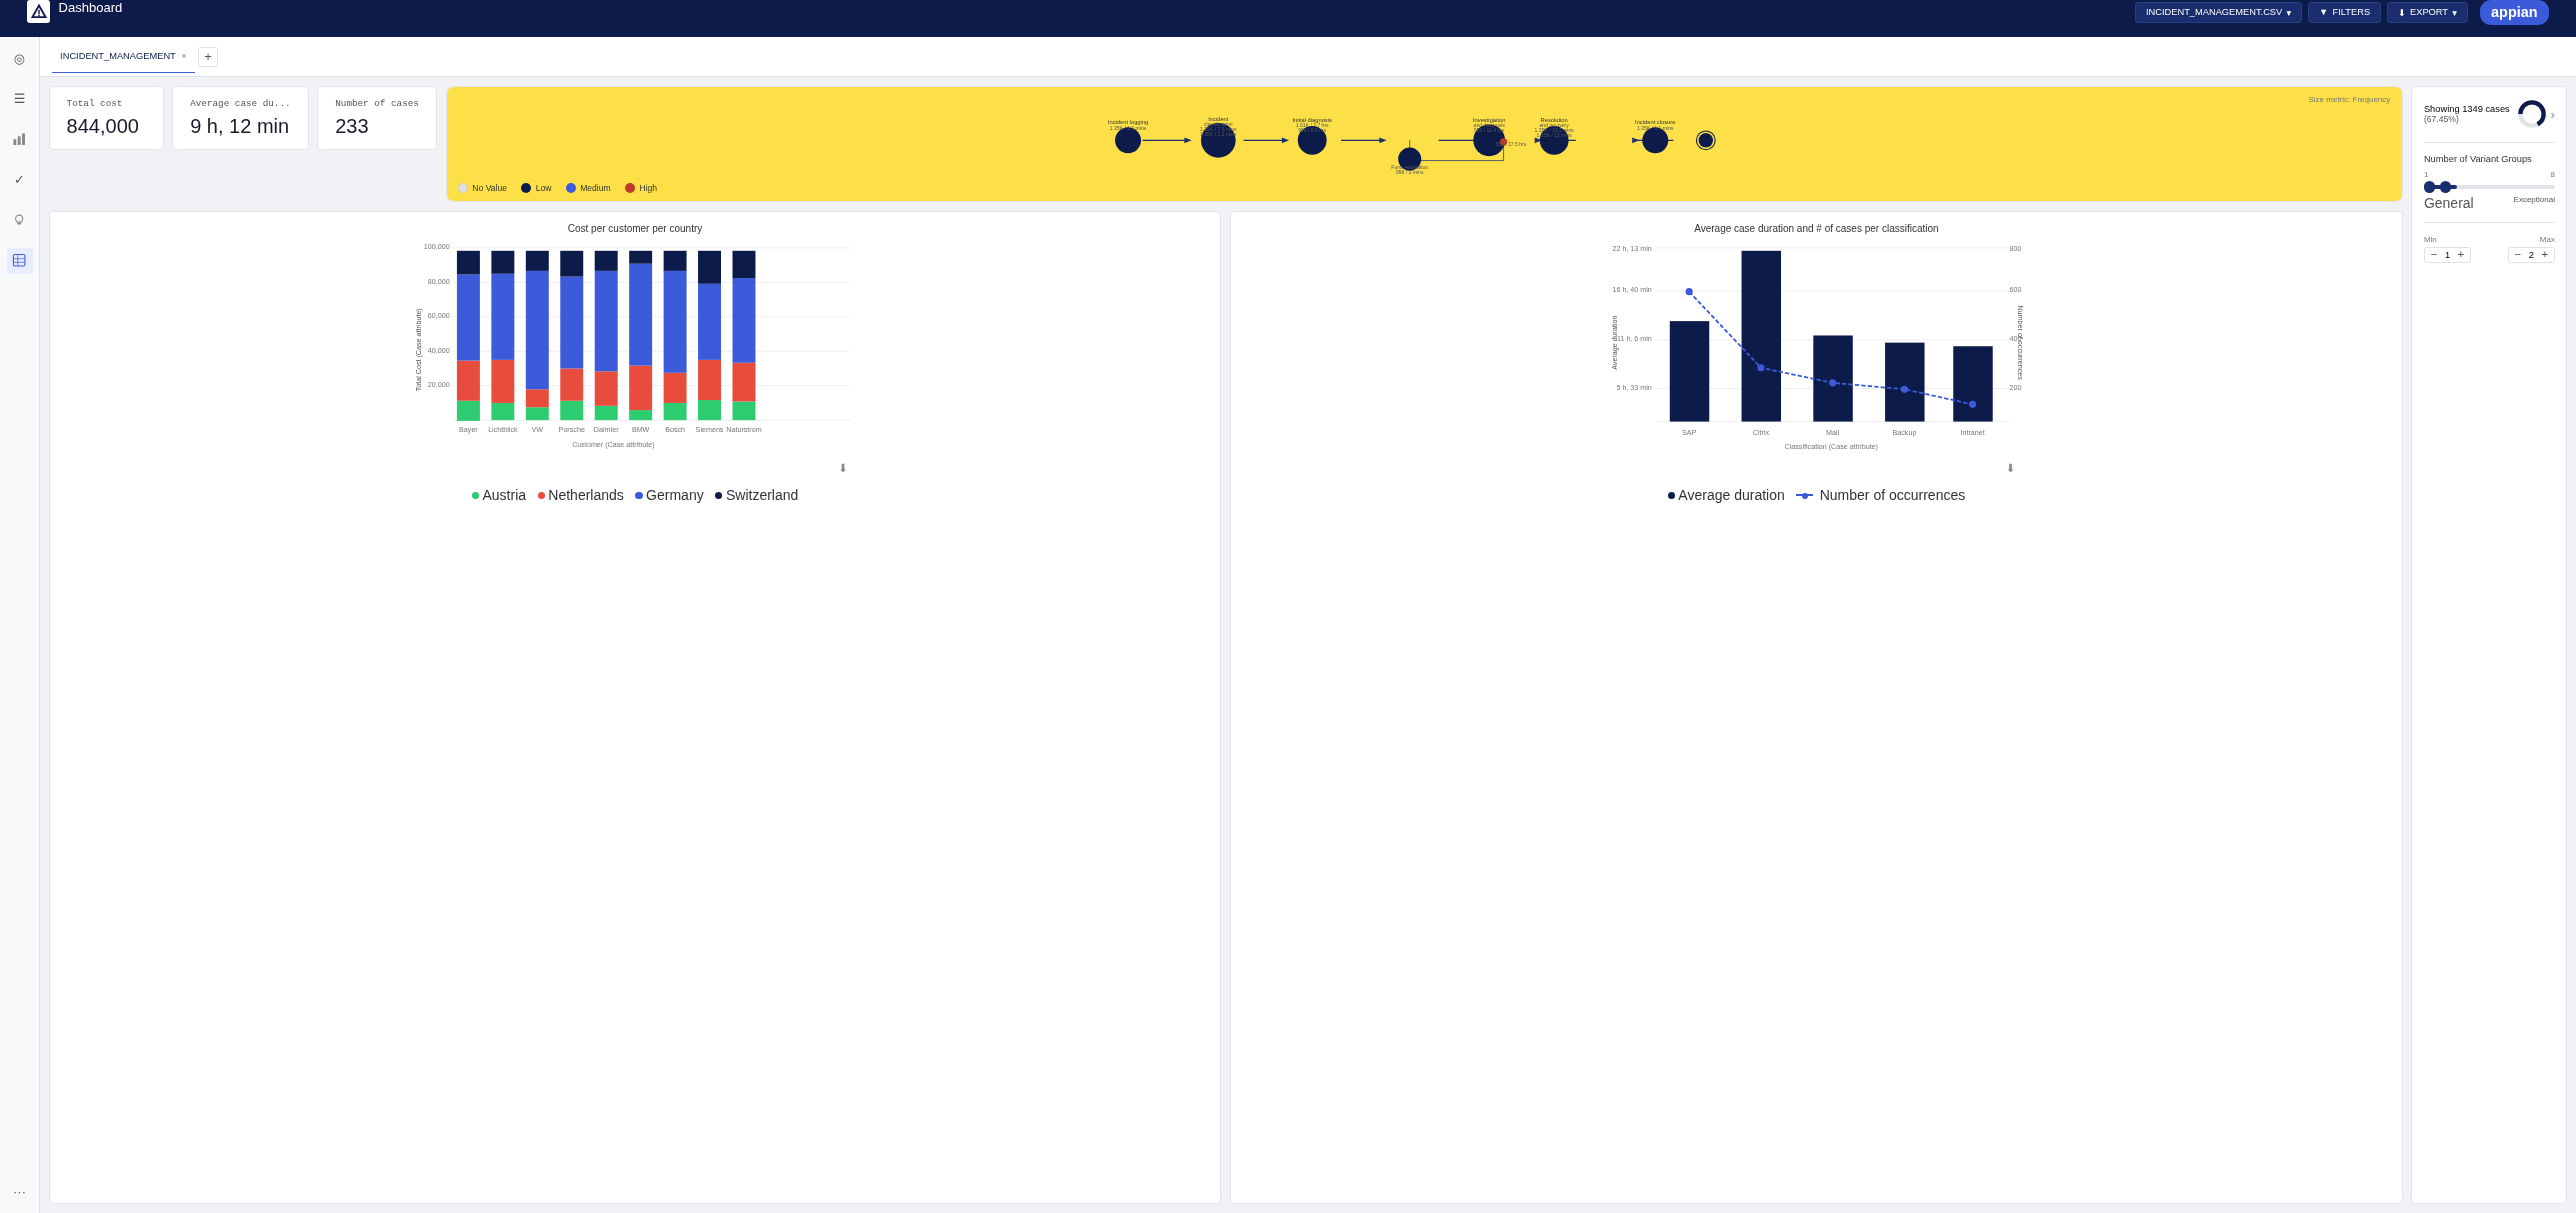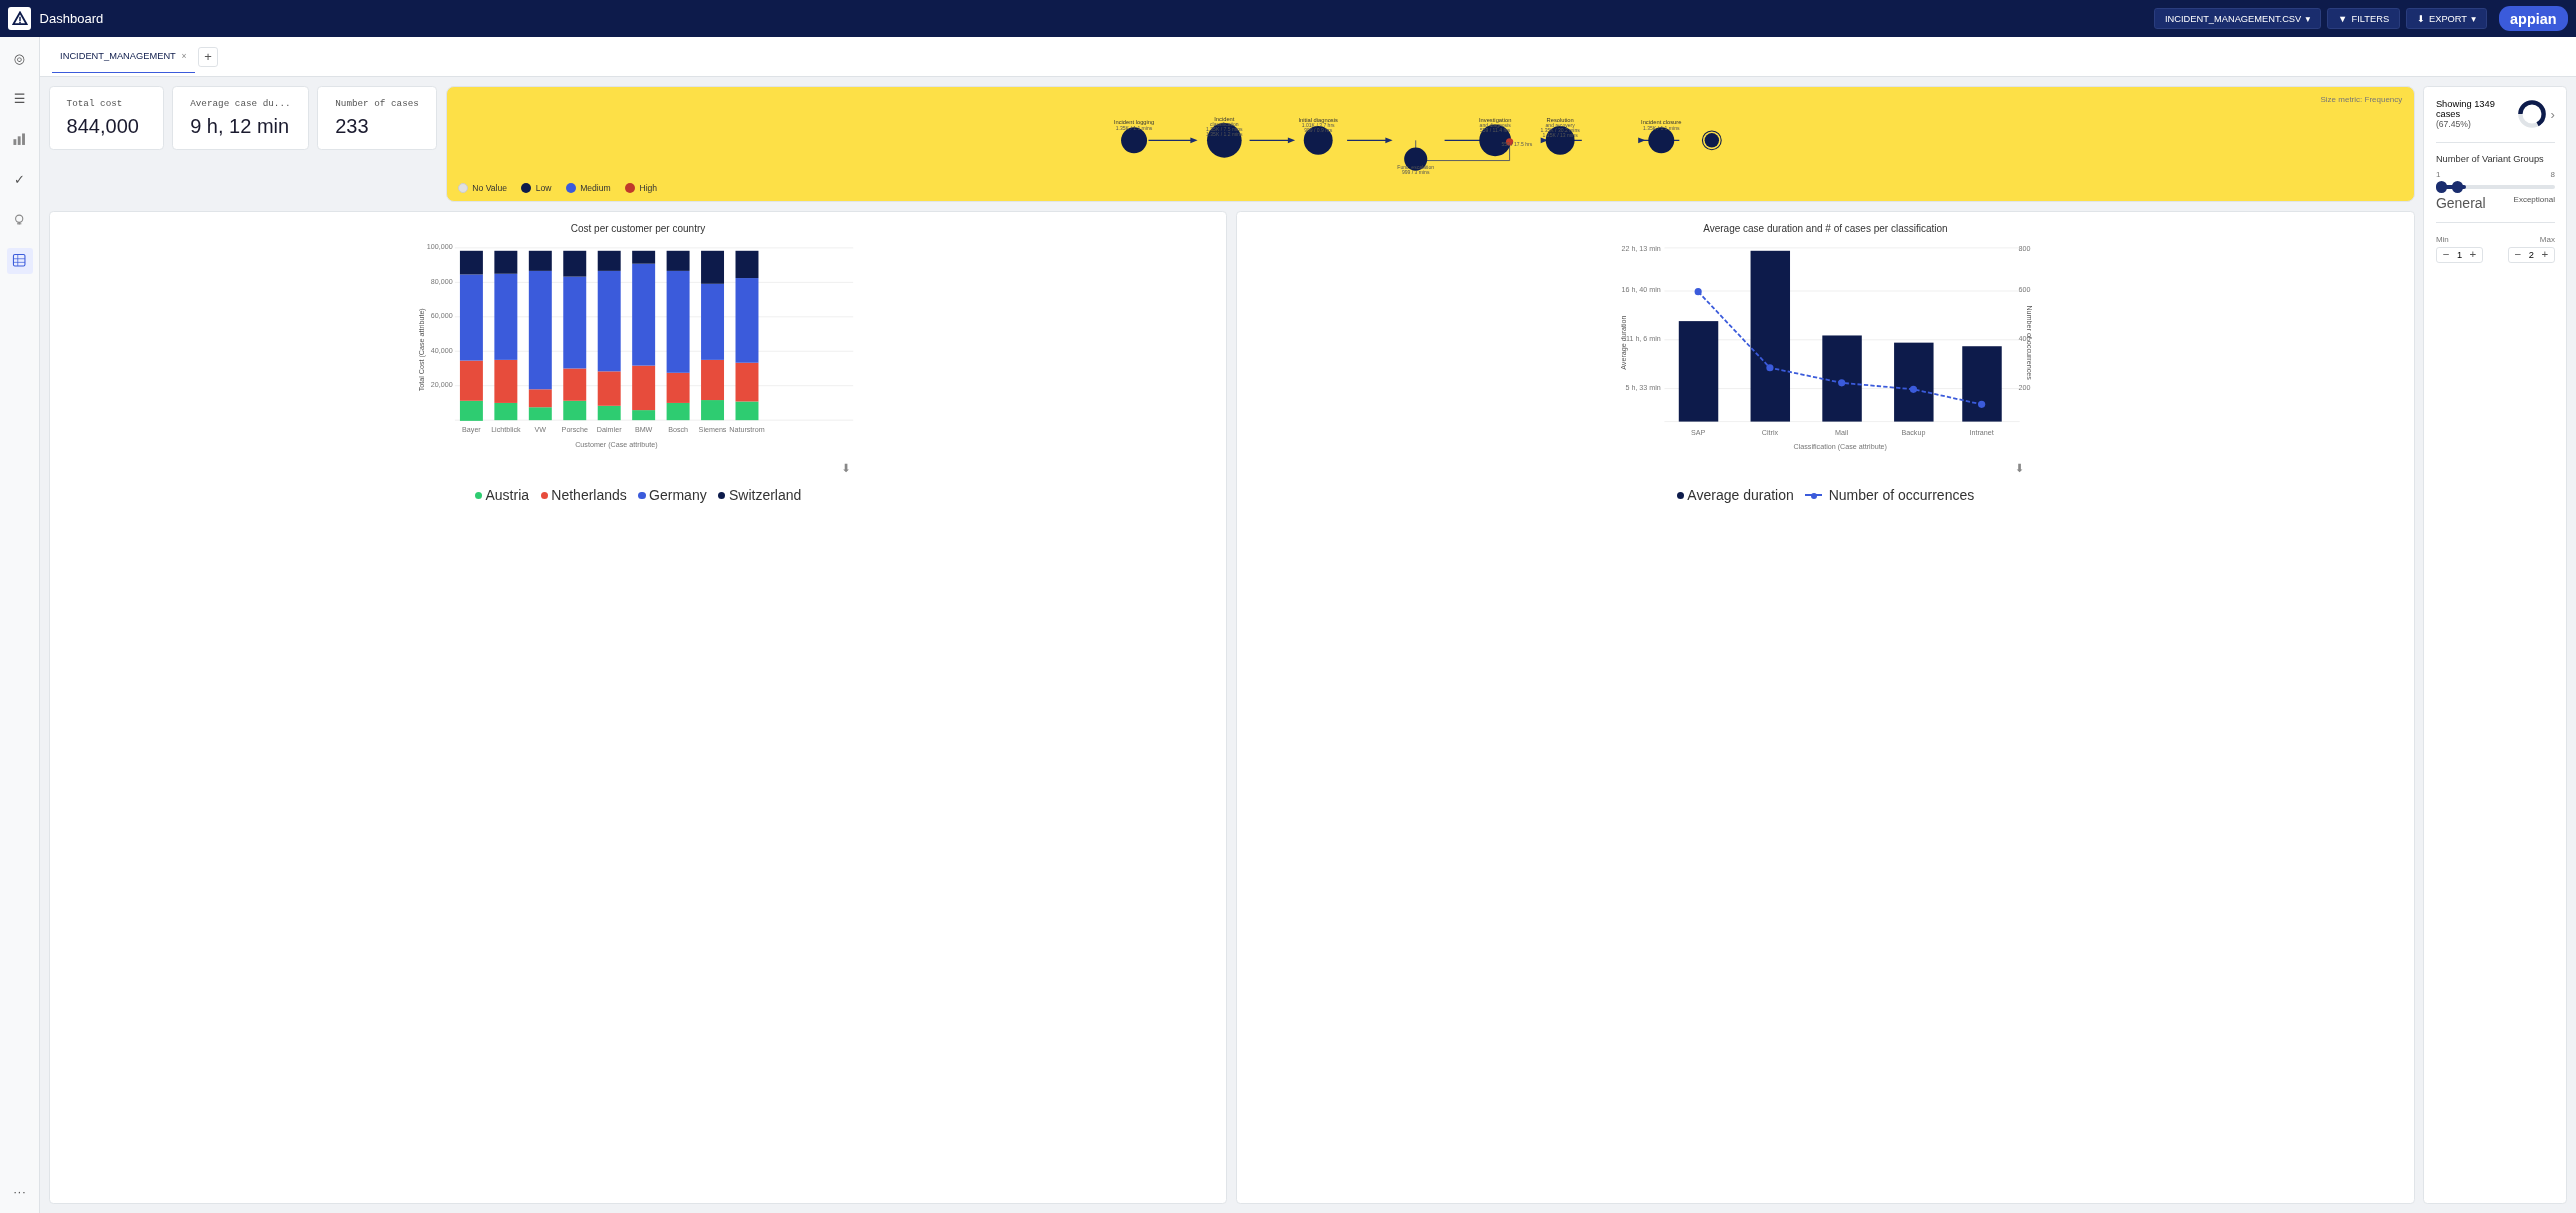--- a/index.html
+++ b/index.html
@@ -3,22 +3,22 @@
   <meta charset="utf-8">
   <style>
     * { box-sizing: border-box; margin: 0; padding: 0; }
     body { font-family: 'Segoe UI', Arial, sans-serif; background: #f0f2f5; overflow: hidden; }
 
     
     .top-nav {
       background: #0d1b4b;
       height: 37px;
       display: flex;
-      align-items: center;
-      padding: 0 8px;
+      align-items: flex-start;
+      padding: 0 27px;
       gap: 8.6px;
     }
     .top-nav-logo { width: 23px; height: 23px; background: white; border-radius: 2.9px; display: flex; align-items: center; justify-content: center; }
     .top-nav-title { color: white; font-size: 13px; font-weight: 500; flex: 1; }
     .top-nav-controls { display: flex; gap: 5.8px; align-items: center; }
     .nav-btn {
       background: #1a2d6e;
       color: white;
       border: 0.7px solid #2a3d7e;
       border-radius: 2.9px;
@@ -142,21 +142,21 @@
       background: white;
       border: 0.7px solid #e0e4e8;
       border-radius: 4.3px;
       padding: 11.5px;
       flex: 1;
     }
     .chart-title { font-size: 10px; color: #333; text-align: center; margin-bottom: 1px; font-weight: 500; }
 
     
     .right-panel {
-      width: 144px;
+      width: 156px;
       background: white;
       border: 0.7px solid #e0e4e8;
       border-radius: 4.3px;
       padding: 11.5px;
       display: flex;
       flex-direction: column;
       gap: 11.5px;
     }
     .showing-row { display: flex; align-items: center; justify-content: space-between; }
     .variant-groups-label { font-size: 9.3px; color: #333; margin-bottom: 5.8px; }

